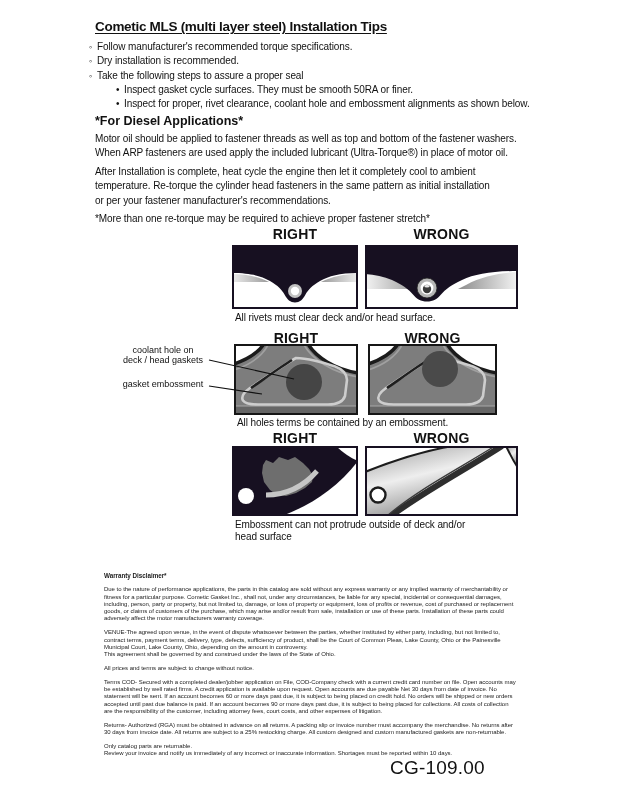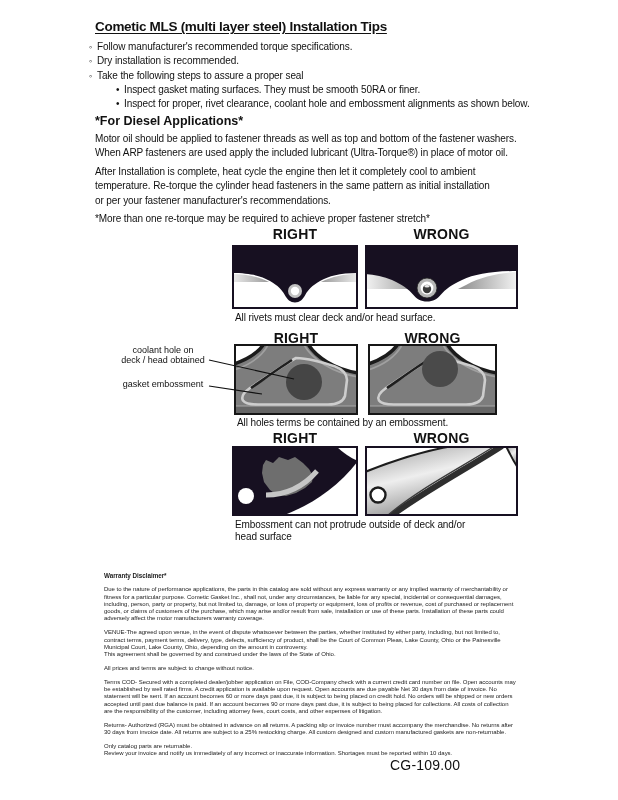--- a/index.html
+++ b/index.html
@@ -40,21 +40,21 @@
   
   .ann{position:absolute;left:0;width:90px;text-align:center;font-size:9px;line-height:10px;}
   .ann1{top:15px;} .ann2{top:49px;}
   .ann-lines{position:absolute;left:0;top:0;width:382px;height:112px;pointer-events:none;}
   
   .warranty{position:absolute;left:104px;top:572px;width:413px;font-size:6px;line-height:7.3px;
             letter-spacing:-0.03px;color:#1c1c1c;}
   .warranty .whead{font-weight:bold;font-size:6.3px;margin:0 0 7px 0;}
   .warranty p{margin:0 0 6.5px 0;}
   
-  .pagenum{position:absolute;left:390px;top:757px;font-size:14px;letter-spacing:0.2px;}
+  .pagenum{position:absolute;left:390px;top:757px;font-size:19px;letter-spacing:0.2px;}
 </style>
 </head>
 <body>
 
 <div class="page">
 
   <div class="title">Cometic MLS (multi layer steel) Installation Tips</div>
 
   <div class="bullets">
     <div class="b-row">
@@ -64,21 +64,21 @@
     <div class="b-row">
       <span class="marker">◦</span>
       <span>Dry installation is recommended.</span>
     </div>
     <div class="b-row">
       <span class="marker">◦</span>
       <span>Take the following steps to assure a proper seal</span>
     </div>
     <div class="b-row sub">
       <span class="marker">•</span>
-      <span>Inspect gasket mating surfaces.  They must be smooth 50RA or finer.</span>
+      <span>Inspect gasket cycle surfaces.  They must be smooth 50RA or finer.</span>
     </div>
     <div class="b-row sub">
       <span class="marker">•</span>
       <span>Inspect for proper, rivet clearance, coolant hole and embossment alignments as shown below.</span>
     </div>
   </div>
 
   <div class="diesel-head">*For Diesel Applications*</div>
 
   <div class="para p1">
@@ -142,21 +142,21 @@
 
     <div class="caption">All rivets must clear deck and/or head surface.</div>
   </div>
 
   <div class="row row2">
     <div class="dlabel lab-r">RIGHT</div>
     <div class="dlabel lab-w">WRONG</div>
 
     <div class="ann ann1">
       <div>coolant hole on</div>
-      <div>deck / head obtained</div>
+      <div>deck / head gaskets</div>
     </div>
     <div class="ann ann2">gasket embossment</div>
 
     <svg class="dbox box-r" width="124" height="71" viewBox="0 0 124 71">
       <rect width="124" height="71" fill="#7d7d7d"></rect>
       <rect y="62" width="124" height="9" fill="#666666"></rect>
       <line x1="0" y1="62" x2="124" y2="62" stroke="#a8a8a8" stroke-width="1.2"></line>
       <path d="M0,20 C12,16 24,9 30,0 L0,0 Z" fill="#ffffff"></path>
       <path d="M0,20 C12,16 24,9 30,0" stroke="#1b1b1b" stroke-width="3.5" fill="none"></path>
       <path d="M0,26 C14,21.5 27,13 33.5,2" stroke="#a0a0a0" stroke-width="1.6" fill="none"></path>

